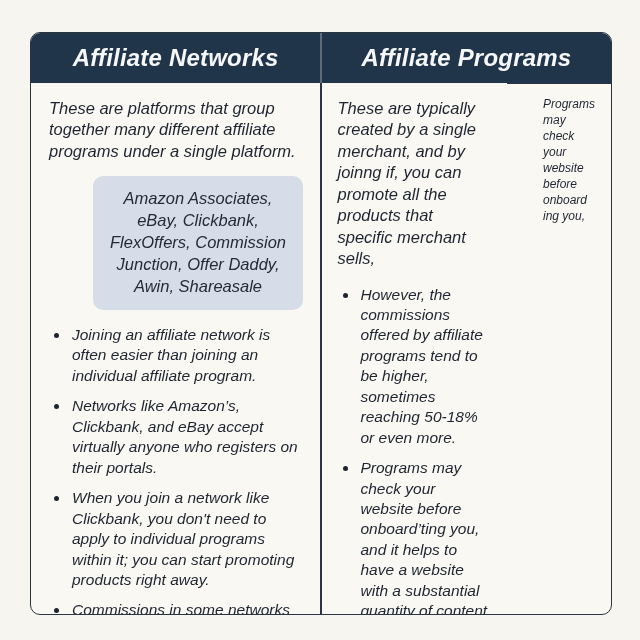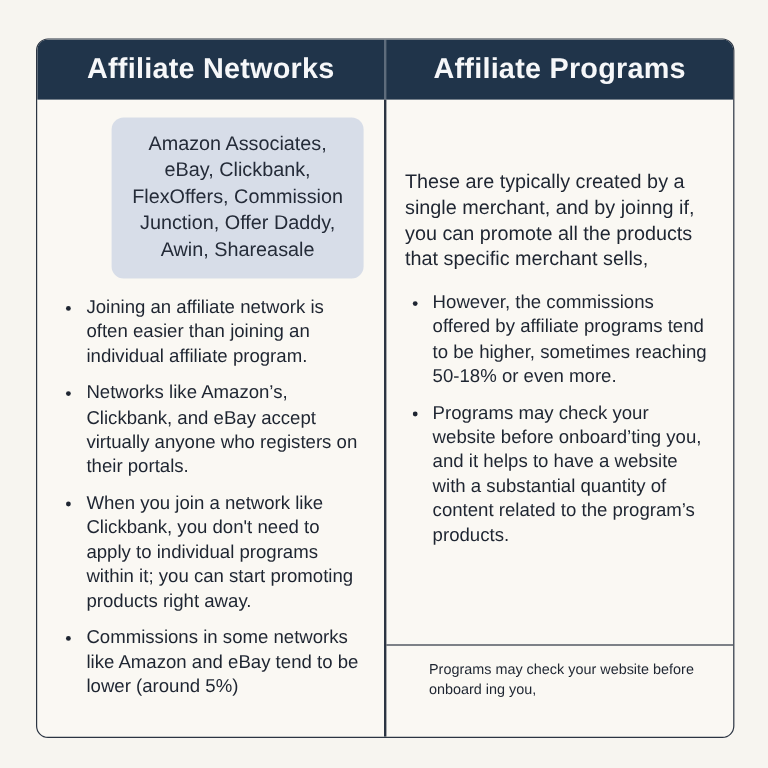--- a/index.html
+++ b/index.html
@@ -9,20 +9,21 @@
     height: 640px;
     background: #f7f5f0;
     font-family: "Liberation Sans", sans-serif;
     color: #1e2531;
     -webkit-font-smoothing: antialiased;
   }
   .canvas {
     position: relative;
     width: 640px;
     height: 520px;
+    font-style: italic;
   }
   .card {
     position: absolute;
     left: 30px;
     top: 32px;
     width: 582px;
     height: 583px;
     background: #faf8f3;
     border: 1.5px solid #2b3442;
     border-radius: 10px;
@@ -62,23 +63,21 @@
   .col {
     box-sizing: border-box;
   }
   .col-left {
     width: 289px;
     padding: 15px 17px 0 18px;
   }
   .col-right {
     flex: 1;
     display: flex;
-    flex-direction: column;
     min-height: 0;
-    margin-top: 44px;
   }
   .col-right-main {
     flex: 1;
     padding: 15px 16px 0 16px;
   }
   .col-right-footer {
     flex: 0 0 77px;
     border-top: 1.5px solid #2b3442;
     box-sizing: border-box;
     padding: 13px 16px 0 36px;
@@ -122,20 +121,21 @@
 
     <div class="header-row">
       <div class="header-cell">Affiliate Networks</div>
       <div class="header-divider"></div>
       <div class="header-cell">Affiliate Programs</div>
     </div>
 
     <div class="body-row">
 
       <div class="col col-left">
+        <p class="intro">These are platforms that group together many different affiliate programs under a single platform.</p>
         <div class="highlight centered">Amazon Associates, eBay, Clickbank, FlexOffers, Commission Junction, Offer Daddy, Awin, Shareasale</div>
         <ul class="bullets">
           <li>Joining an affiliate network is often easier than joining an individual affiliate program.</li>
           <li>Networks like Amazon’s, Clickbank, and eBay accept virtually anyone who registers on their portals.</li>
           <li>When you join a network like Clickbank, you don't need to apply to individual programs within it; you can start promoting products right away.</li>
           <li>Commissions in some networks like Amazon and eBay tend to be lower (around 5%)</li>
         </ul>
       </div>
 
       <div class="v-divider"></div>

